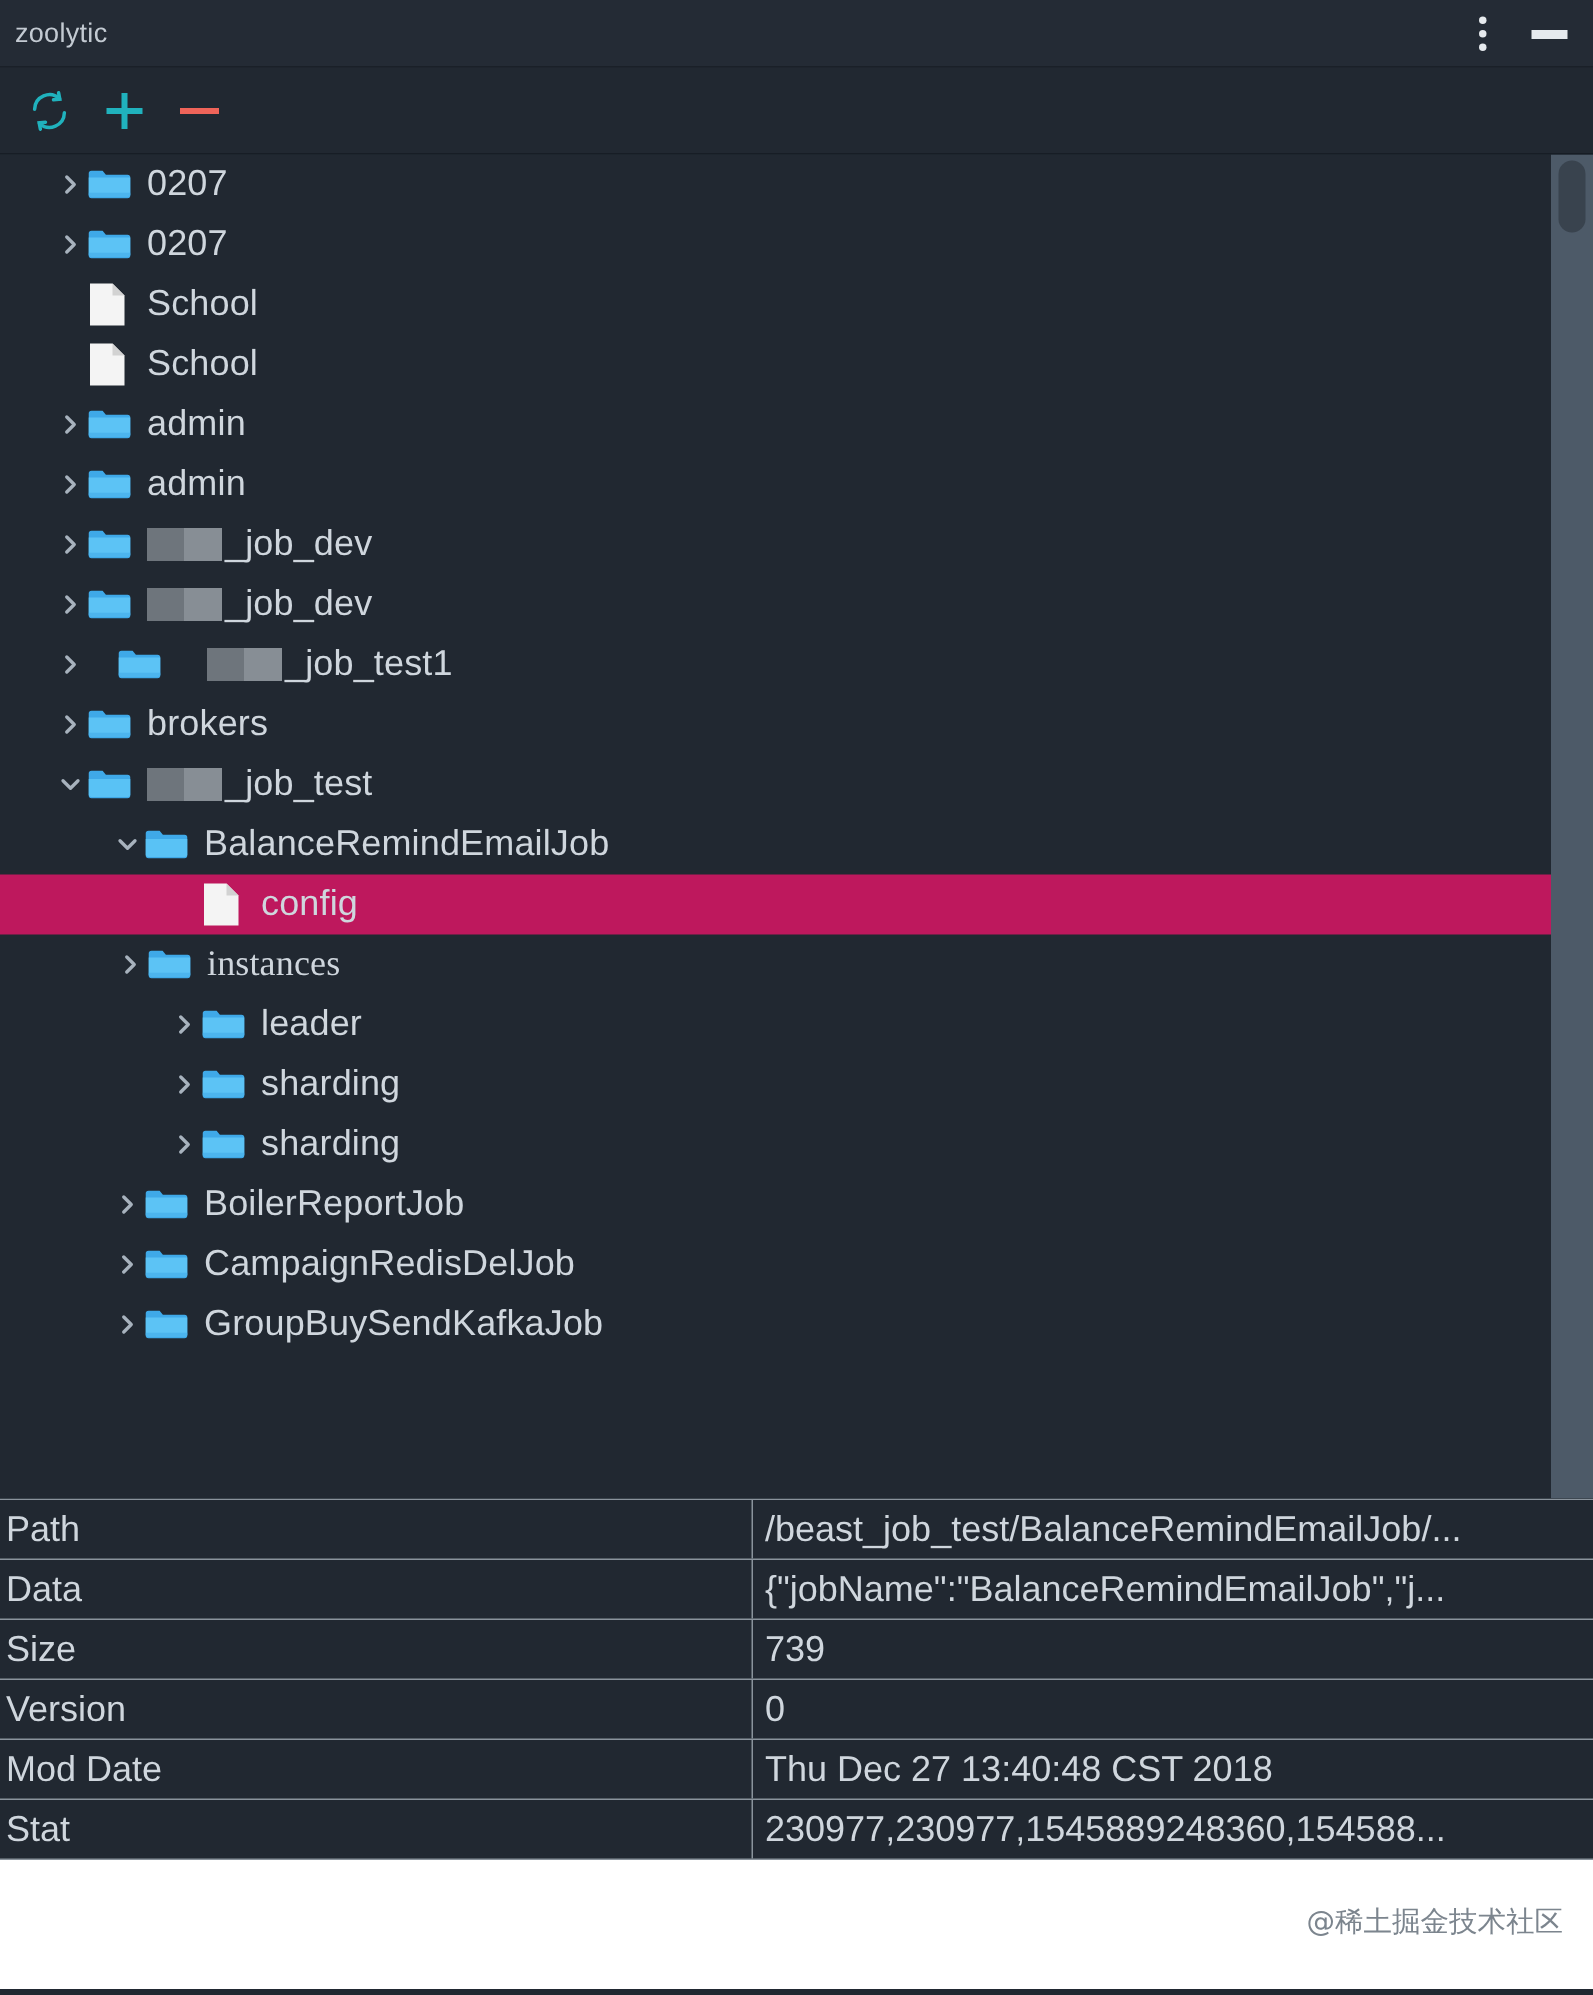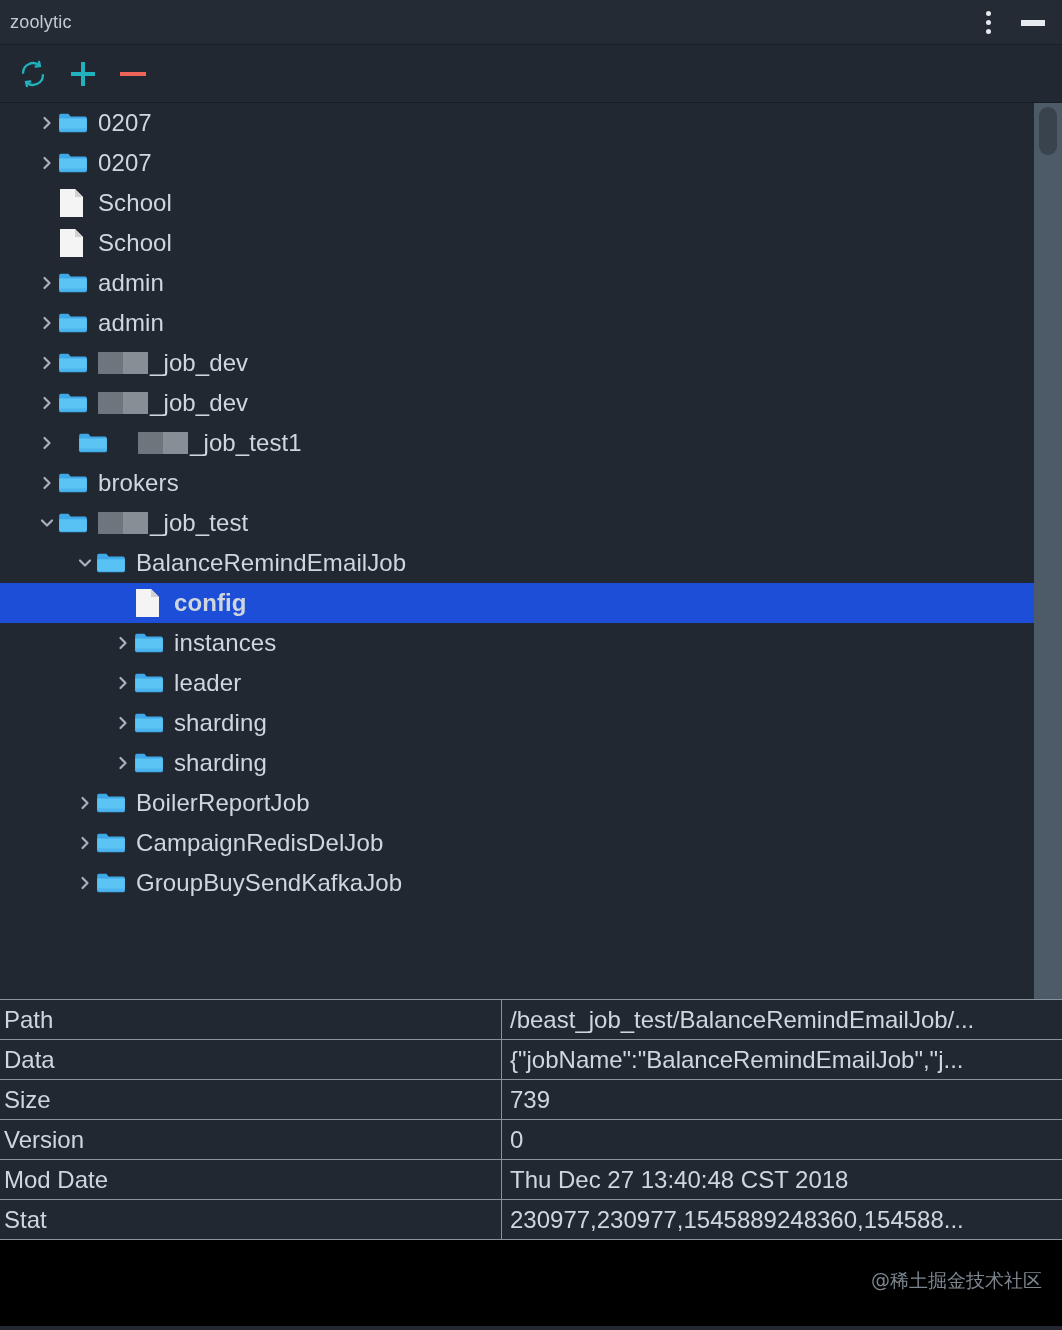--- a/index.html
+++ b/index.html
@@ -64,21 +64,21 @@
     overflow: hidden;
   }
   .tree { position: relative; }
   .row {
     position: relative;
     height: 40px;
     display: flex; align-items: center;
     cursor: pointer;
     white-space: nowrap;
   }
-  .row.selected { background: #1d4ed8; font-weight: bold; }
+  .row.selected { background: #be185d; }
   .chev {
     width: 22px; height: 22px; flex: 0 0 22px;
     display: flex; align-items: center; justify-content: center;
     color: #a7b2bd;
   }
   .chev svg { display:block; }
   .chev.hidden { visibility: hidden; }
   .ficon { flex: 0 0 32px; width: 32px; height: 26px; margin-right: 8px;
            display:flex; align-items:center; }
   .label {
@@ -123,21 +123,21 @@
   }
   .dval {
     flex: 1 1 auto; padding-left: 8px; display: flex; align-items: center;
     font-size: 24px; color: #cfd6dd; overflow: hidden; white-space: nowrap;
   }
 
   
   .footer {
     position: relative;
     height: 86px;
-    background: #000000;
+    background: #ffffff;
   }
   .watermark {
     position: absolute; right: 20px; top: 28px;
     font-size: 19px; color: #7c858e;
     font-family: "DejaVu Sans", sans-serif;
   }
 </style>
 </head>
 <body>
 
@@ -379,21 +379,21 @@
         <span class="ficon">
           <svg width="26" height="30" viewBox="0 0 26 30">
             <path d="M2 1h15l8 8v20H2Z" fill="#f4f4f4"></path>
             <path d="M17 1l8 8h-8Z" fill="#d2d2d2"></path>
           </svg>
         </span>
         <span class="label">
           <span>config</span>
         </span>
       </div>
-      <div class="row" style="padding-left: 112px;">
+      <div class="row" style="padding-left: 76px; font-family: Liberation Serif, serif;">
         <span class="chev">
           <svg width="20" height="20" viewBox="0 0 20 20" fill="none" stroke="#a7b2bd" stroke-width="2.2" stroke-linecap="round" stroke-linejoin="round">
             <path d="M7.5 5 12.5 10 7.5 15"></path>
           </svg>
         </span>
         <span class="ficon">
           <svg width="30" height="24" viewBox="0 0 32 26">
             <path d="M1 5a2 2 0 0 1 2-2h8l2.4 3H29a2 2 0 0 1 2 2v13a2 2 0 0 1-2 2H3a2 2 0 0 1-2-2Z" fill="#3fa9e8"></path>
             <path d="M1 8h30v12a2 2 0 0 1-2 2H3a2 2 0 0 1-2-2Z" fill="#5cc3f5"></path>
             <path d="M1 19h30v1.5a2 2 0 0 1-2 2H3a2 2 0 0 1-2-2Z" fill="#3fa9e8" opacity=".55"></path>

